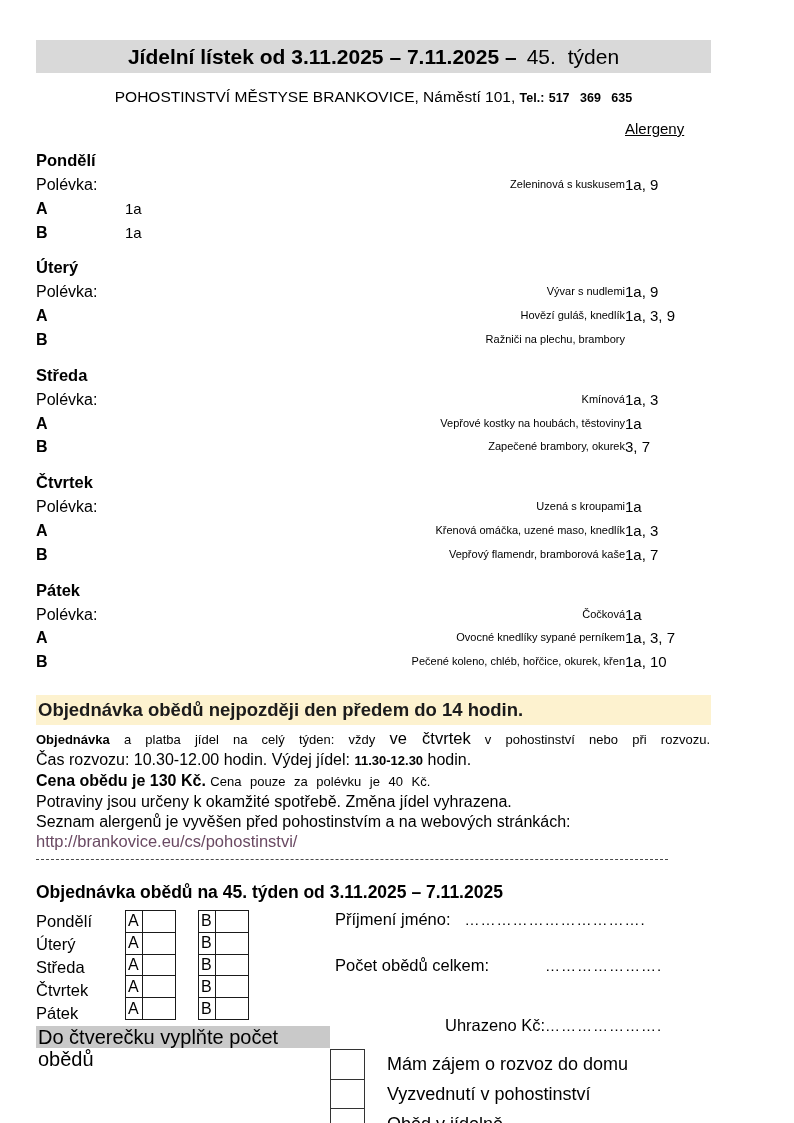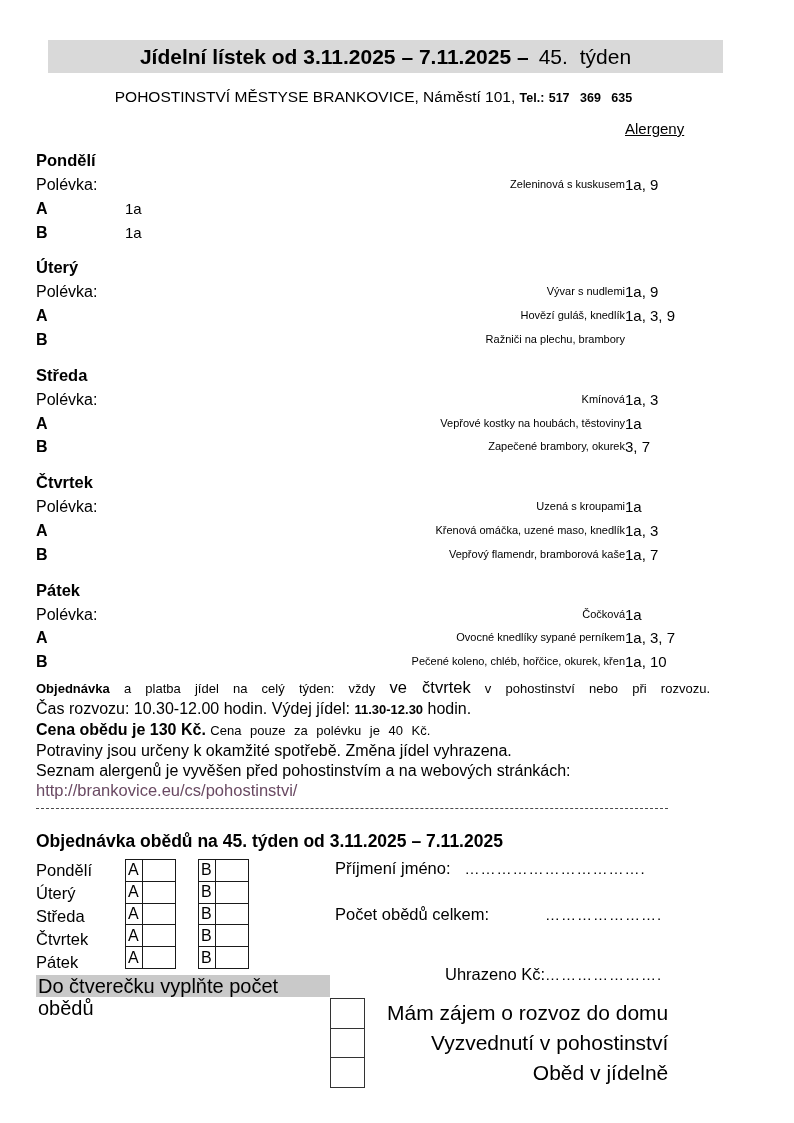--- a/index.html
+++ b/index.html
@@ -17,21 +17,21 @@
     color:var(--ink);
     position:relative;
     padding:40px 34px 0 36px;
   }
   .content{width:724px;}
 
   
   .title-band{
     width:675px;height:33px;background:var(--band-gray);
     display:flex;align-items:center;justify-content:center;
-    font-size:21px;line-height:33px;margin-left:12px;
+    font-size:21px;line-height:33px;
   }
   .title-bold{font-weight:bold;}
   .title-reg{font-weight:normal;margin-left:10px;word-spacing:6px;}
   .subtitle{
     width:675px;text-align:center;margin-top:15px;font-size:15.5px;
   }
   .phone-label{font-weight:bold;font-size:12.5px;}
   .phone{font-weight:bold;font-size:12.5px;word-spacing:7px;}
   .allergens-head{
     width:675px;margin-top:14px;font-size:15px;
@@ -88,21 +88,21 @@
   .field-2{top:104px;text-align:right;}
   .field-1 .flabel,.field-2 .flabel{width:210px;}
   .gray-note{
     width:294px;background:var(--note-gray);
     font-size:20px;line-height:22px;height:22px;margin-top:1px;padding-left:2px;
   }
   .pickup{display:flex;margin-left:294px;margin-top:1px;}
   .pickup-table{border-collapse:collapse;}
   .pickup-table td{border:1.5px solid #333;width:34px;height:28.5px;padding:0;}
   .pickup-labels{margin-left:22px;}
-  .pickup-labels div{font-size:21px;line-height:30px;height:30px;text-align:right;}
+  .pickup-labels div{font-size:18px;line-height:30px;height:30px;}
 </style>
 </head>
 <body>
 
 <div class="content">
 
   <div class="title-band">
     <span class="title-bold">Jídelní lístek od 3.11.2025 – 7.11.2025 –</span>
     <span class="title-reg">45. týden</span>
   </div>
@@ -201,20 +201,21 @@
       <span class="row-dish">Ovocné knedlíky sypané perníkem</span>
       <span class="row-allerg">1a, 3, 7</span>
     </div>
     <div class="menu-row">
       <span class="row-label opt">B</span>
       <span class="row-dish">Pečené koleno, chléb, hořčice, okurek, křen</span>
       <span class="row-allerg">1a, 10</span>
     </div>
   </div>
 
+  <div class="yellow-band">Objednávka obědů nejpozději den předem do 14 hodin.</div>
 
   <div class="order-line">
     <span class="b">Objednávka</span>
     <span>a platba jídel na celý týden: vždy</span>
     <span class="big">ve čtvrtek</span>
     <span>v pohostinství nebo při rozvozu.</span>
   </div>
 
   <div class="plain-line">
     <span>Čas rozvozu: 10.30-12.00 hodin. Výdej jídel:</span>

